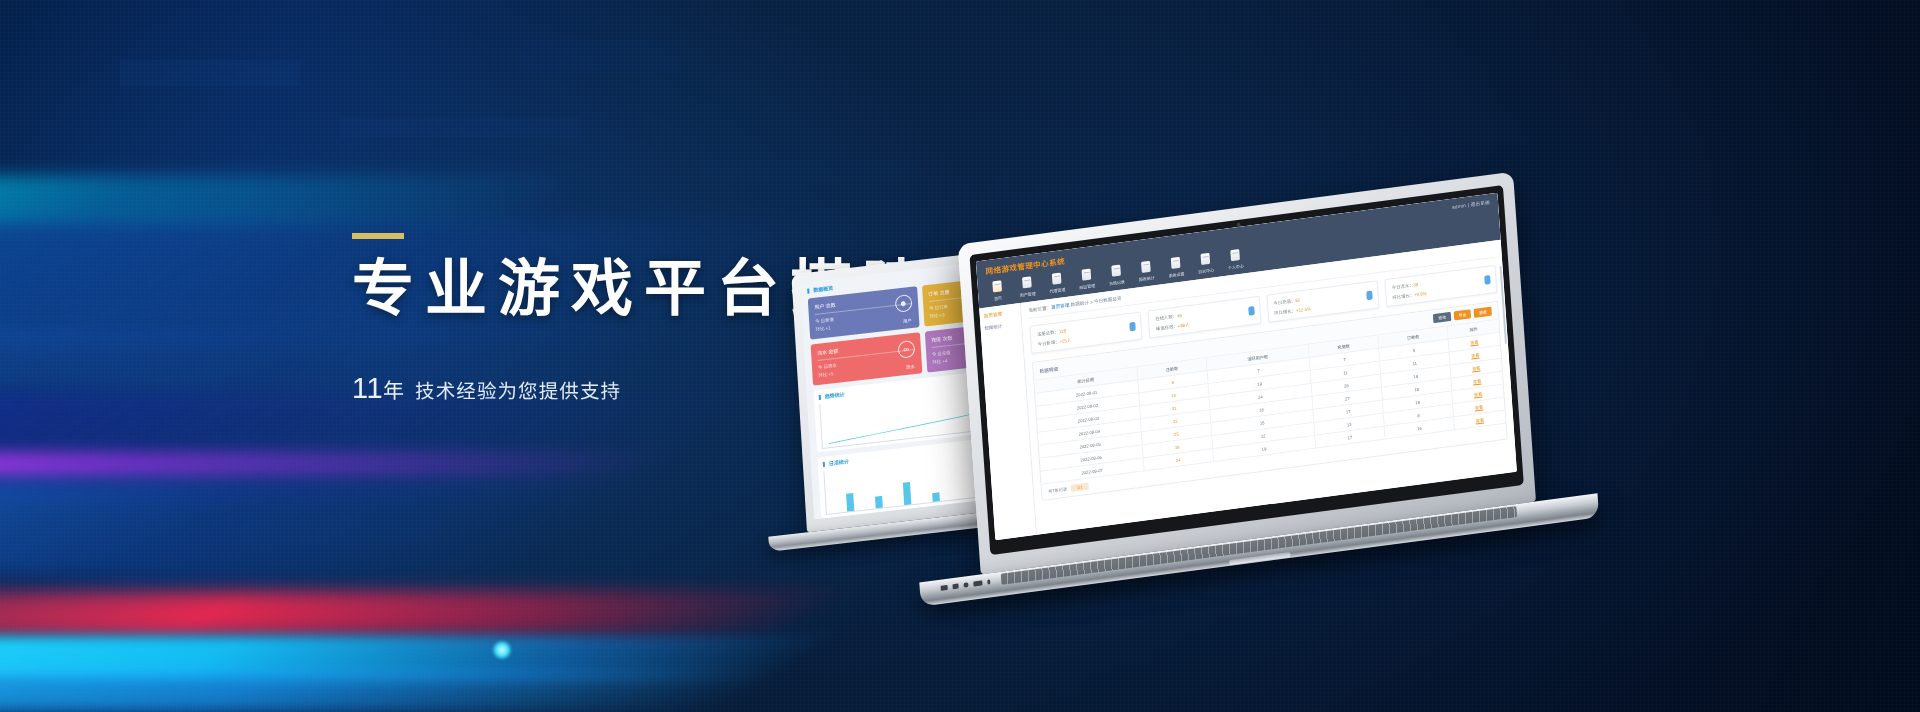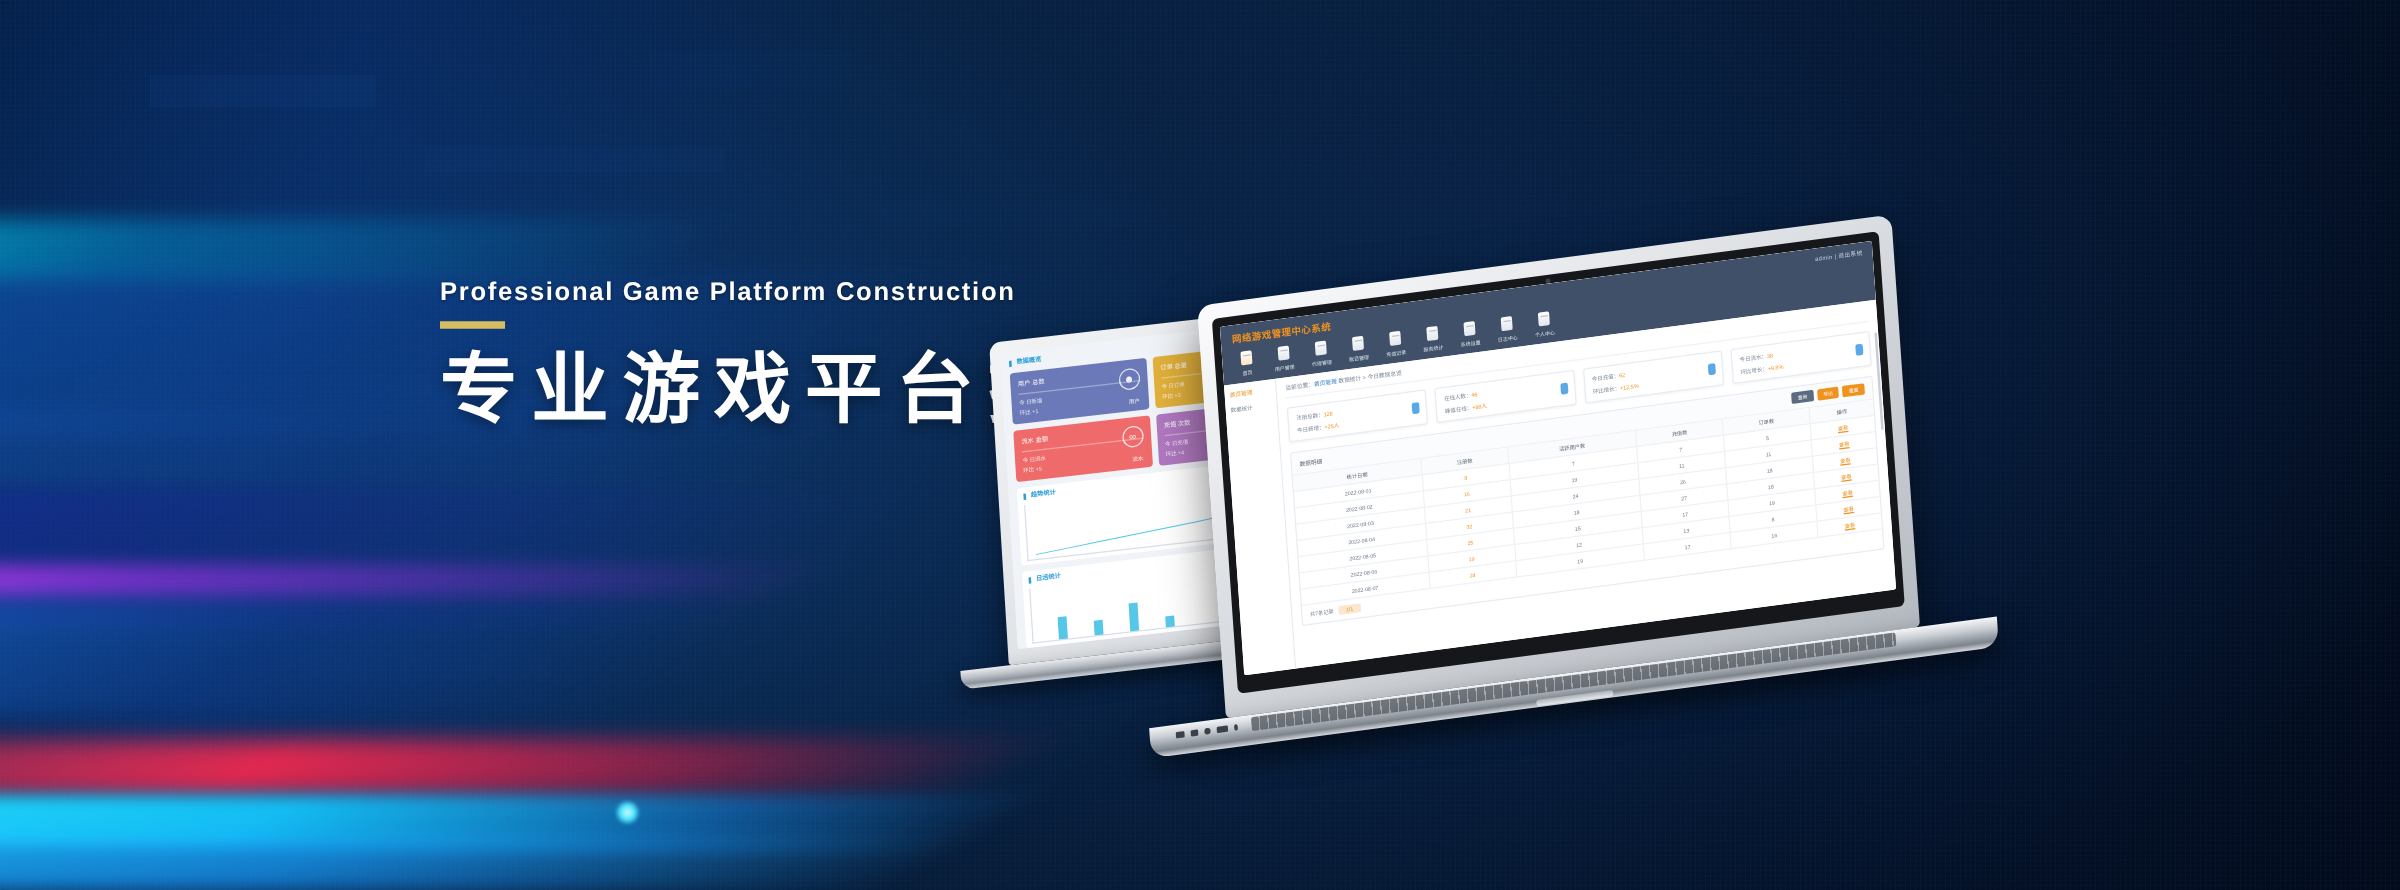--- a/index.html
+++ b/index.html
@@ -256,23 +256,25 @@
     <div class="beam beam-navy-wedge"></div>
     <div class="beam beam-magenta"></div>
     <div class="beam beam-blue-3"></div>
     <div class="beam beam-red"></div>
     <div class="beam beam-cyan-2"></div>
     <div class="beam beam-cyan-3"></div>
   </div>
   <div class="glow-dot"></div>
 
   <div class="copy">
-    <div class="eyebrow">Professional  Game  Platform  Construction</div>
     <div class="rule"></div>
     <div class="headline">专业游戏平台搭建</div>
+    <div class="subline">
+      <span class="num">11</span><span class="unit">年</span><span class="rest">技术经验为您提供支持</span>
+    </div>
   </div>
 
   <div class="laptops">
 
     <div class="laptop laptop-back">
       <div class="lid">
         <div class="screen">
           <div class="bd">
             <div class="bd-main">
               <div class="sec-title">数据概览</div>

